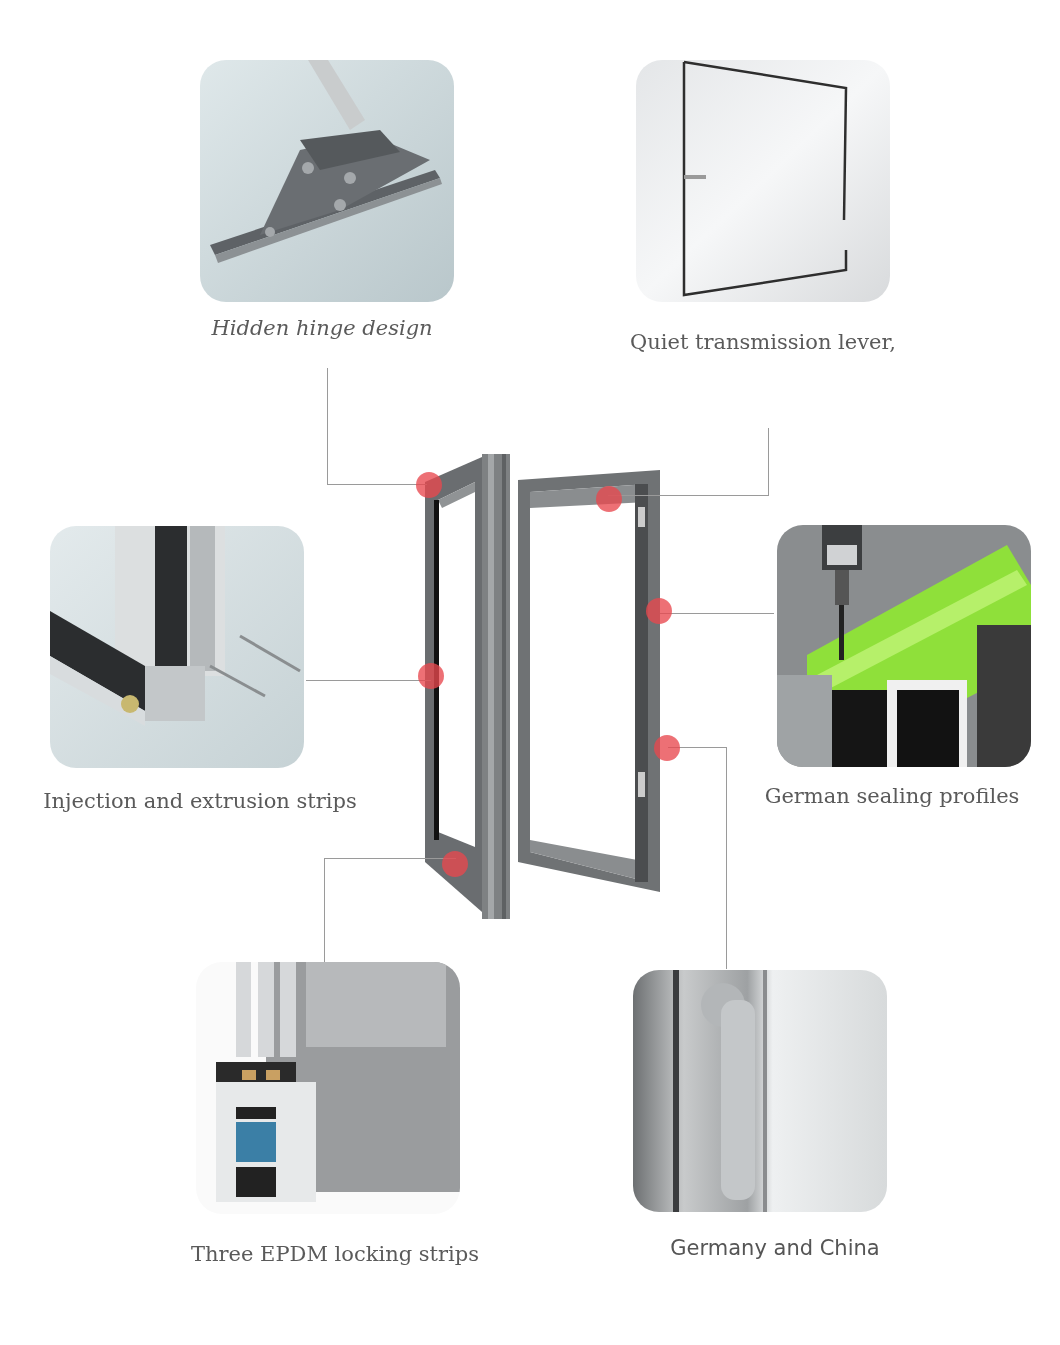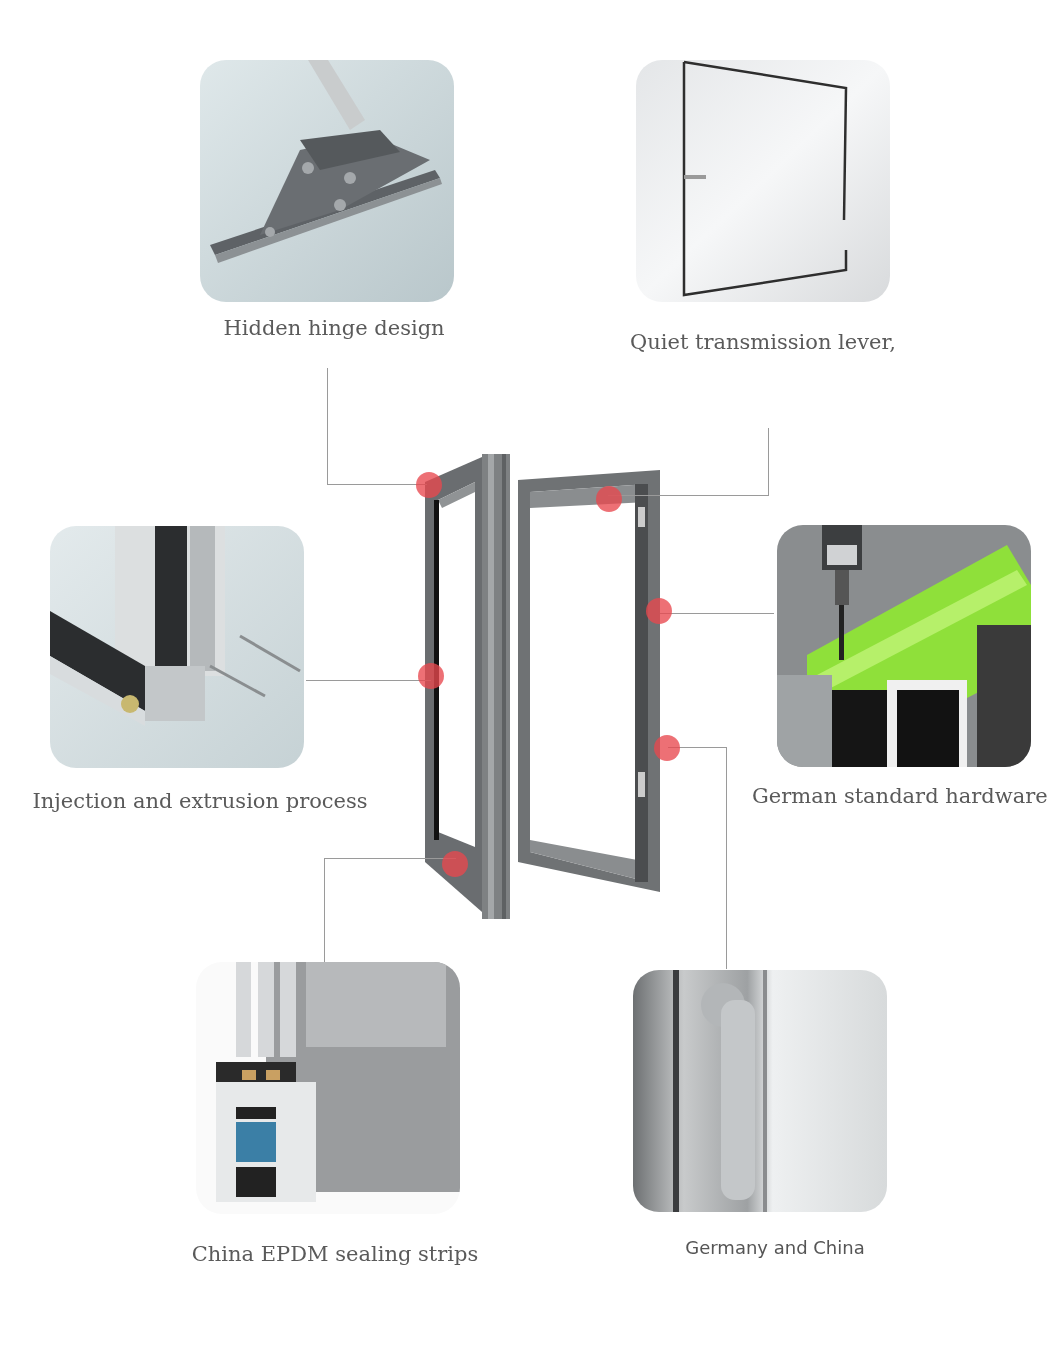--- a/index.html
+++ b/index.html
@@ -1,20 +1,20 @@
 <!DOCTYPE html>
 <html><head>
 <meta charset="utf-8">
 <style>
   html,body{margin:0;padding:0;background:#ffffff;}
   body{width:1060px;height:1345px;position:relative;overflow:hidden;font-family:"DejaVu Serif",serif;}
   .tile{position:absolute;border-radius:26px;overflow:hidden;}
   .tile svg{display:block;width:100%;height:100%;}
   .caption{position:absolute;color:#5a5a5a;font-size:21px;text-align:center;white-space:nowrap;line-height:1;}
-  .caption.sans{font-family:"DejaVu Sans",sans-serif;font-size:18px;color:#555;}
+  .caption.sans{font-family:"DejaVu Sans",sans-serif;font-size:21px;color:#555;}
   .line{position:absolute;background:#9a9a9a;}
   .dot{position:absolute;width:26px;height:26px;border-radius:50%;background:rgba(232,72,78,0.78);}
   .window{position:absolute;left:410px;top:452px;width:262px;height:470px;}
 </style>
 </head>
 <body>
 
 <div class="tile" style="left:200px;top:60px;width:254px;height:242px;">
   <svg viewBox="0 0 254 242">
     <defs>
@@ -28,21 +28,21 @@
     <polygon points="10,185 235,110 240,118 15,195" fill="#5e6266"></polygon>
     <polygon points="15,195 240,118 242,124 18,203" fill="#8c9194"></polygon>
     <polygon points="60,175 100,90 170,75 230,100 140,150" fill="#6a6e72"></polygon>
     <polygon points="100,80 180,70 200,92 120,110" fill="#55595c"></polygon>
     <circle cx="108" cy="108" r="6" fill="#a4a8ab"></circle>
       <circle cx="150" cy="118" r="6" fill="#a4a8ab"></circle>
       <circle cx="140" cy="145" r="6" fill="#a4a8ab"></circle>
       <circle cx="70" cy="172" r="5" fill="#a4a8ab"></circle>
   </svg>
 </div>
-<div class="caption" style="left:204px;top:318px;width:260px;">
+<div class="caption" style="left:192px;top:318px;width:260px;font-style:italic;">
   <span>Hidden hinge design</span>
 </div>
 
 <div class="tile" style="left:636px;top:60px;width:254px;height:242px;">
   <svg viewBox="0 0 254 242">
     <defs>
         <linearGradient id="g2" x1="0" y1="0" x2="1" y2="1">
           <stop offset="0" stop-color="#e4e6e8"></stop>
           <stop offset="0.5" stop-color="#f6f7f8"></stop>
           <stop offset="1" stop-color="#d8dadc"></stop>
@@ -72,62 +72,62 @@
     <rect x="140" y="0" width="25" height="145" fill="#b5b9bb"></rect>
     <polygon points="0,85 95,140 95,185 0,130" fill="#2b2d2f"></polygon>
     <polygon points="0,130 95,185 95,200 0,148" fill="#d8dcde"></polygon>
     <rect x="95" y="140" width="60" height="55" fill="#c3c7c9"></rect>
     <circle cx="80" cy="178" r="9" fill="#c8b870"></circle>
     <line x1="190" y1="110" x2="250" y2="145" stroke="#8a8e90" stroke-width="3"></line>
     <line x1="160" y1="140" x2="215" y2="170" stroke="#8a8e90" stroke-width="3"></line>
   </svg>
 </div>
 <div class="caption" style="left:20px;top:791px;width:360px;">
-  <span>Injection and extrusion process</span>
+  <span>Injection and extrusion strips</span>
 </div>
 
 <div class="tile" style="left:777px;top:525px;width:254px;height:242px;">
   <svg viewBox="0 0 254 242">
     <rect width="254" height="242" fill="#8a8d8f"></rect>
     <polygon points="30,130 230,20 254,60 254,140 60,240 30,170" fill="#8fe03a"></polygon>
     <polygon points="40,150 240,45 250,60 50,165" fill="#b6f06a"></polygon>
     <rect x="55" y="165" width="120" height="77" fill="#151515"></rect>
     <rect x="110" y="155" width="80" height="87" fill="#f0f0f0"></rect>
     <rect x="120" y="165" width="62" height="77" fill="#121212"></rect>
     <rect x="200" y="100" width="54" height="142" fill="#3a3a3a"></rect>
     <rect x="0" y="150" width="55" height="92" fill="#9fa3a5"></rect>
     <rect x="45" y="0" width="40" height="45" fill="#3c3e40"></rect>
     <rect x="50" y="20" width="30" height="20" fill="#d0d2d4"></rect>
     <rect x="58" y="45" width="14" height="35" fill="#555"></rect>
     <rect x="62" y="80" width="5" height="55" fill="#222"></rect>
   </svg>
 </div>
 <div class="caption" style="left:752px;top:786px;width:280px;">
-  <span>German standard hardware</span>
+  <span>German sealing profiles</span>
 </div>
 
 <div class="tile" style="left:196px;top:962px;width:264px;height:252px;">
   <svg viewBox="0 0 264 252">
     <rect width="264" height="252" fill="#fafafa"></rect>
     <rect x="70" y="0" width="194" height="230" fill="#9a9c9e"></rect>
     <rect x="110" y="0" width="140" height="85" fill="#b7b9bb"></rect>
     <polygon points="40,0 55,0 55,95 40,95" fill="#d6d8da"></polygon>
       <polygon points="62,0 78,0 78,95 62,95" fill="#d6d8da"></polygon>
       <polygon points="84,0 100,0 100,95 84,95" fill="#d6d8da"></polygon>
     <rect x="20" y="100" width="80" height="20" fill="#2a2a2a"></rect>
     <rect x="46" y="108" width="14" height="10" fill="#c9a062"></rect>
       <rect x="70" y="108" width="14" height="10" fill="#c9a062"></rect>
     <rect x="20" y="120" width="100" height="120" fill="#e7e9ea"></rect>
     <rect x="40" y="160" width="40" height="40" fill="#3b7fa6"></rect>
     <rect x="40" y="145" width="40" height="12" fill="#222"></rect>
       <rect x="40" y="205" width="40" height="30" fill="#222"></rect>
   </svg>
 </div>
 <div class="caption" style="left:170px;top:1230px;width:330px;line-height:48px;">
-  <div>China EPDM sealing strips</div>
+  <div>Three EPDM locking strips</div>
 </div>
 
 <div class="tile" style="left:633px;top:970px;width:254px;height:242px;">
   <svg viewBox="0 0 254 242">
     <defs>
         <linearGradient id="g5" x1="0" y1="0" x2="1" y2="0">
           <stop offset="0" stop-color="#6d7072"></stop>
           <stop offset="0.2" stop-color="#c8cacb"></stop>
           <stop offset="0.45" stop-color="#9ea1a3"></stop>
           <stop offset="0.55" stop-color="#eef0f1"></stop>

